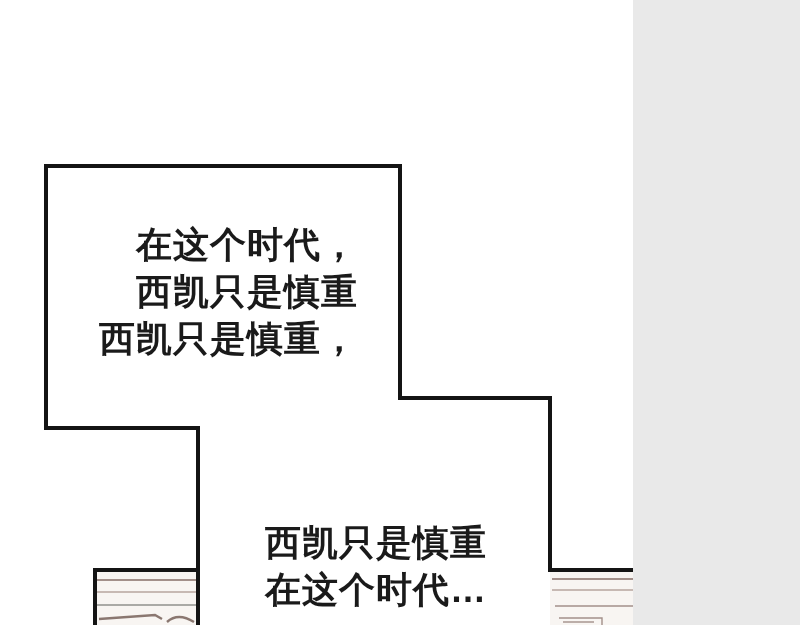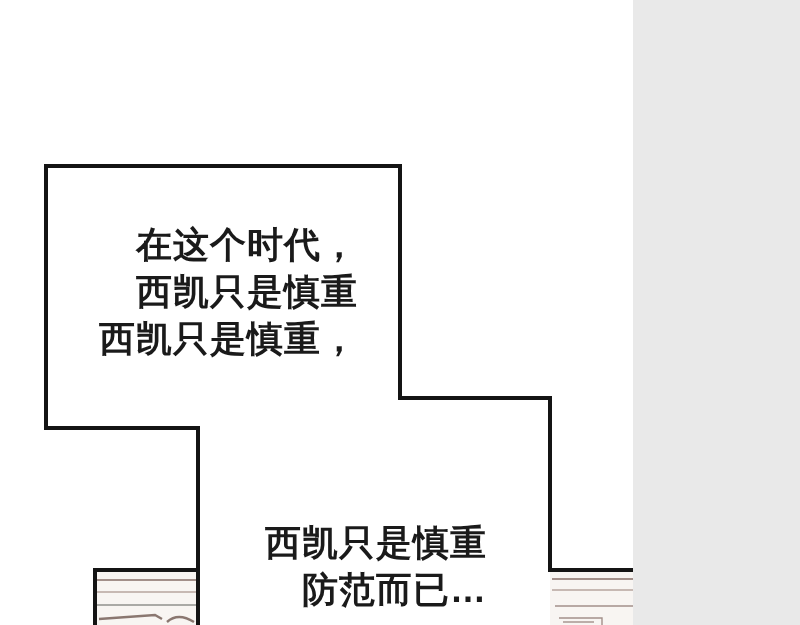--- a/index.html
+++ b/index.html
@@ -79,16 +79,16 @@
   </svg>
 
   <div class="caption caption-box">
     <span>在这个时代，</span>
     <span>西凯只是慎重</span>
     <span>西凯只是慎重，</span>
   </div>
 
   <div class="caption caption-floating">
     <span>西凯只是慎重</span>
-    <span>防范而已…</span>
+    <span>在这个时代…</span>
   </div>
 
 </div>
 
 </body></html>

